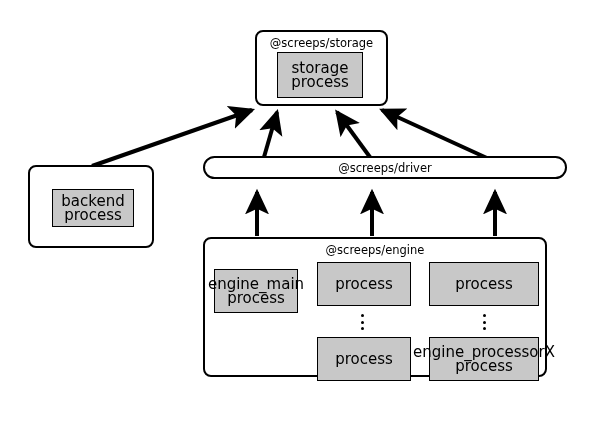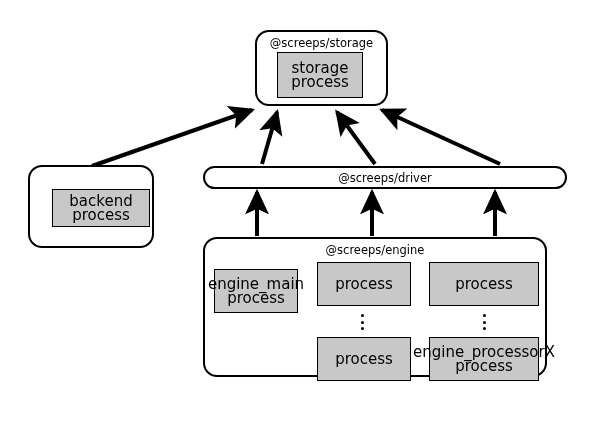--- a/index.html
+++ b/index.html
@@ -25,21 +25,21 @@
     width: 600px;
     height: 427px;
     pointer-events: none;
   }
   
   .package {
     position: absolute;
     box-sizing: border-box;
     background: #ffffff;
     border: 2px solid #000000;
-    border-radius: 14px;
+    border-radius: 8px;
     z-index: 2;
   }
   .package > .pkg-title {
     position: absolute;
     left: 0;
     right: 0;
     text-align: center;
     font-size: 11.5px;
     color: #000000;
     line-height: 13px;
@@ -127,27 +127,27 @@
 
   <div class="package" style="left:255px; top:30px; width:133px; height:76px;">
     <div class="pkg-title" style="top:5px;">@screeps/storage</div>
     <div class="proc" style="left:20px; top:20px; width:86px; height:46px;">
       <span class="l1">storage</span>
       <span class="l2">process</span>
     </div>
   </div>
 
   <div class="package" style="left:28px; top:165px; width:126px; height:83px;">
-    <div class="proc" style="left:22px; top:22px; width:98px; height:38px;">
+    <div class="proc" style="left:22px; top:22px; width:82px; height:38px;">
       <span class="l1">backend</span>
       <span class="l2">process</span>
     </div>
   </div>
 
-  <div class="bar" style="left:203px; top:166px; width:364px; height:23px;">
+  <div class="bar" style="left:203px; top:156px; width:364px; height:23px;">
     <span class="pkg-title">@screeps/driver</span>
   </div>
 
   <div class="package" style="left:203px; top:237px; width:344px; height:140px;">
     <div class="pkg-title" style="top:5px;">@screeps/engine</div>
 
     <div class="proc" style="left:9px; top:30px; width:84px; height:44px;align-items:center;">
       <span class="l1">engine_main</span>
       <span class="l2">process</span>
     </div>

